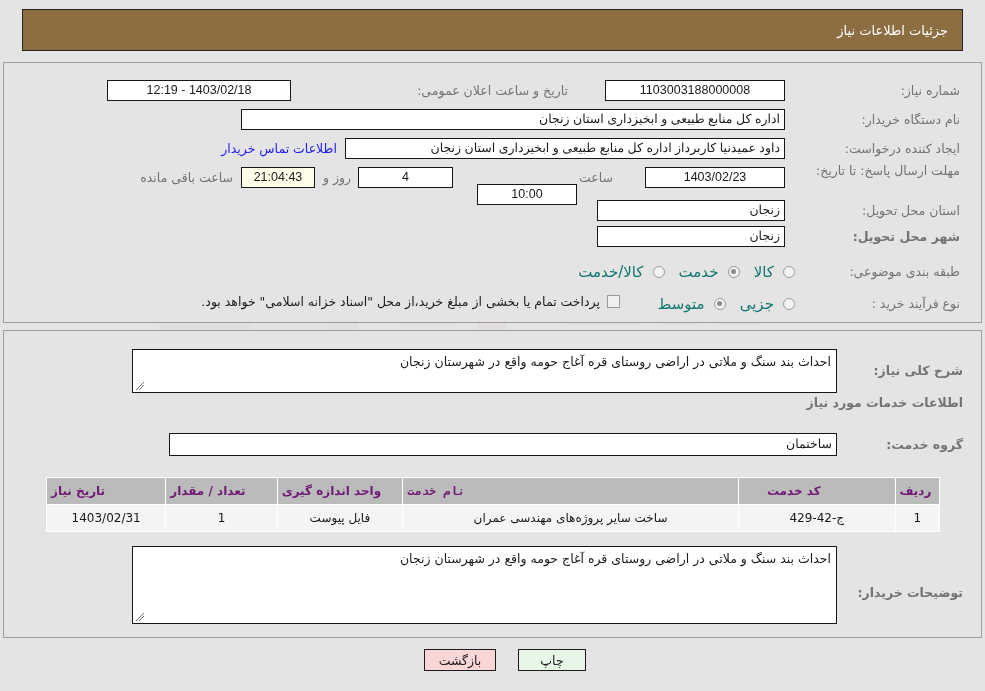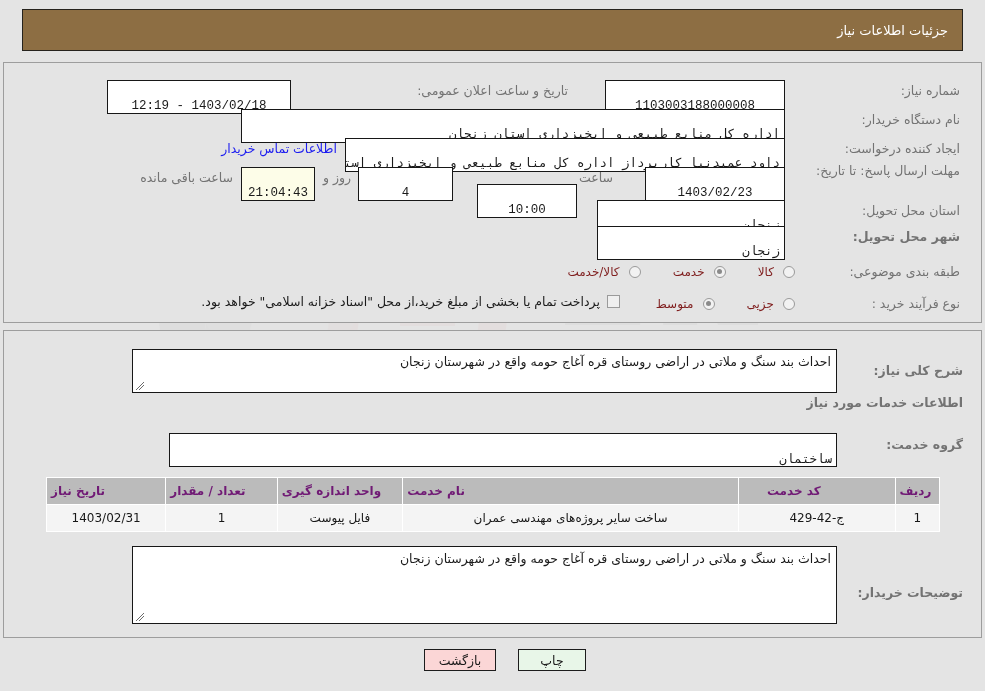--- a/index.html
+++ b/index.html
@@ -72,25 +72,25 @@
   .lbl-bold { font-weight: bold; }
 
   .inp {
     background: #ffffff;
     border: 1px solid #171717;
     box-sizing: border-box;
     height: 21px;
     line-height: 19px;
     font-size: 12.5px;
     color: #1a1a1a;
-    padding: 16px 4px;
+    padding: 0 4px;
     text-align: right;
     overflow: hidden;
     white-space: nowrap;
-    font-family: Liberation Mono, monospace;
+    font-family: Liberation Sans, sans-serif;
   }
   .inp.center { text-align: center; }
   .inp.timer  { background: #fdfde8; text-align: center; }
 
   .link {
     color: #1c1cf0;
     font-size: 12.5px;
     text-decoration: none;
     cursor: pointer;
     white-space: nowrap;
@@ -110,24 +110,24 @@
   }
   .radio.on::after {
     content: "";
     position: absolute;
     left: 2.5px; top: 2.5px;
     width: 5px; height: 5px;
     border-radius: 50%;
     background: #8a8a8a;
   }
   .radio-lbl {
-    font-size: 12px;
-    color: #7f1d1d;
+    font-size: 15px;
+    color: #0f766e;
     margin-right: 4px;
-    margin-left: 32px;
+    margin-left: 14px;
     vertical-align: middle;
   }
   .chk {
     display: inline-block;
     width: 13px;
     height: 13px;
     border: 1px solid #9a9a9a;
     background: #efefef;
     box-sizing: border-box;
     vertical-align: middle;
@@ -315,21 +315,21 @@
   <div class="lbl-right lbl-bold" style="right:22px; top:395px;">اطلاعات خدمات مورد نیاز</div>
 
   <div class="lbl-right lbl-bold" style="right:22px; top:437px;">گروه خدمت:</div>
   <div class="inp" style="position:absolute; right:148px; top:433px; width:668px; height:23px; line-height:21px;">ساختمان</div>
 
   <table class="tbl">
     <thead>
       <tr>
         <th style="width:36px;">ردیف</th>
         <th style="width:136px;padding-left:28px;">کد خدمت</th>
-        <th style="width:366px;">نام خدمت</th>
+        <th style="width:366px;font-family:Liberation Mono, monospace;">نام خدمت</th>
         <th style="width:128px;">واحد اندازه گیری</th>
         <th style="width:112px;">تعداد / مقدار</th>
         <th style="width:116px;">تاریخ نیاز</th>
       </tr>
     </thead>
     <tbody>
       <tr>
         <td>1</td>
         <td>ج-42-429</td>
         <td>ساخت سایر پروژه‌های مهندسی عمران</td>

